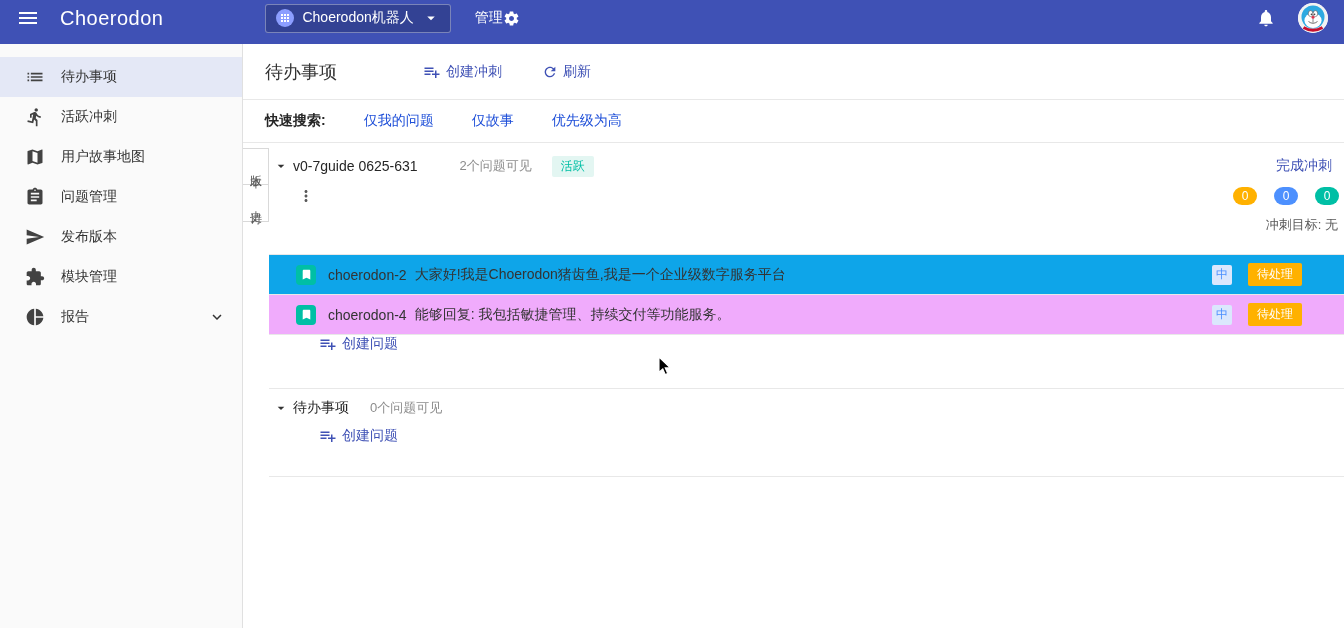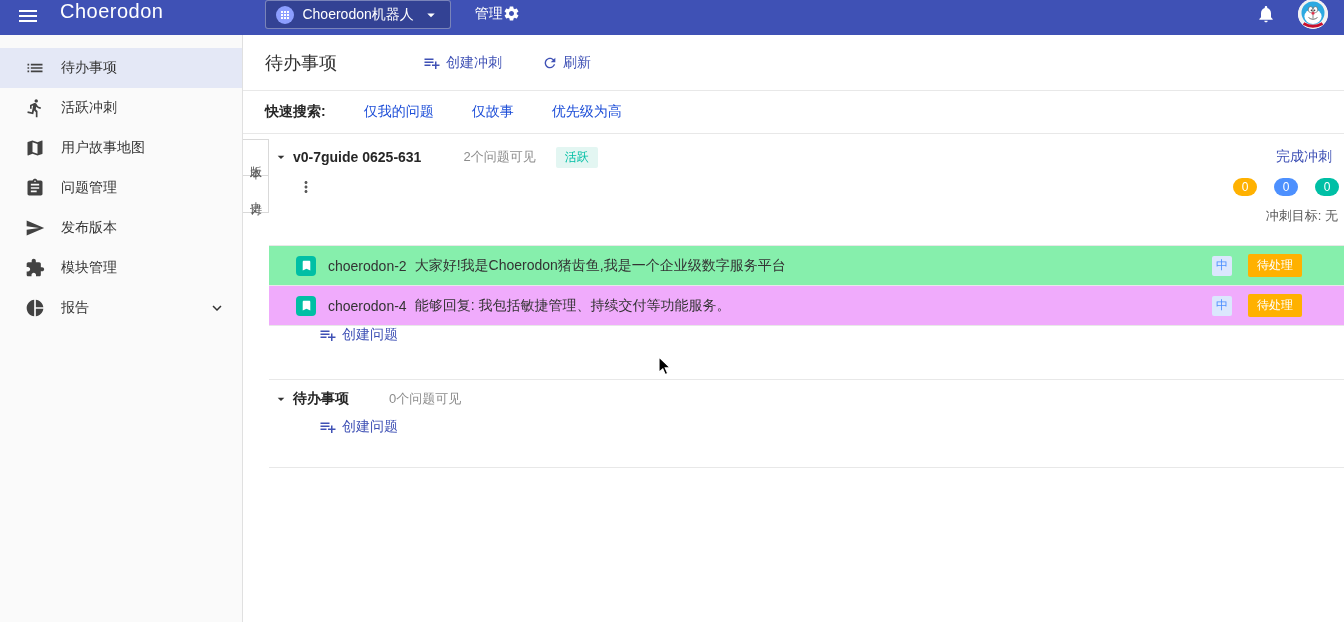--- a/index.html
+++ b/index.html
@@ -1,21 +1,21 @@
 <!DOCTYPE html>
 <html><head>
 <meta charset="utf-8">
 <style>
   *{margin:0;padding:0;box-sizing:border-box}
   html,body{width:1344px;height:628px;overflow:hidden;background:#fff;color:#333;
     font-family:"Liberation Sans","DejaVu Sans",sans-serif;font-size:14px}
   svg{display:block}
 
   
-  .topbar{height:35px;background:#3f51b5;display:flex;
+  .topbar{height:44px;background:#3f51b5;display:flex;align-items:center;
     padding:0 16px 8px 12px;color:#fff;position:relative;z-index:5}
   .hamburger{width:32px;height:32px;display:flex;align-items:center;justify-content:center;cursor:pointer}
   .logo{font-size:20px;margin-left:16px;letter-spacing:.5px;font-weight:400}
   .proj-btn{margin-left:102px;height:29px;display:flex;align-items:center;gap:8px;padding:0 10px;
     background:rgba(0,0,0,.18);border:1px solid rgba(255,255,255,.35);border-radius:3px;
     color:#fff;font-size:14px;cursor:pointer;white-space:nowrap}
   .proj-avatar{width:18px;height:18px;border-radius:50%;background:#8c9eff;
     display:flex;align-items:center;justify-content:center}
   .manage{display:flex;align-items:center;margin-left:24px;font-size:14px;cursor:pointer}
   .topbar-right{margin-left:auto;display:flex;align-items:center;gap:22px}
@@ -49,37 +49,37 @@
   .content{flex:1;display:flex;min-height:0}
   .vtabs{width:26px;flex:none;padding-top:5px}
   .vtab{height:37px;width:26px;display:flex;align-items:center;justify-content:center;
     writing-mode:vertical-rl;text-orientation:upright;letter-spacing:2px;
     border:1px solid #d9d9d9;border-left:none;background:#fff;color:#595959;font-size:12px;cursor:pointer}
   .vtab + .vtab{border-top:none}
 
   .board{flex:1;min-width:0;padding-top:7px;overflow:hidden}
   .sprint-head{height:32px;display:flex;align-items:center;padding:0 6px 0 4px}
   .tri{width:16px;height:16px;flex:none;cursor:pointer;fill:#333}
-  .sprint-name{font-weight:bold;font-size:14px;color:#262626;margin-left:4px}
+  .sprint-name{font-weight:normal;font-size:14px;color:#262626;margin-left:4px}
   .muted-count{font-size:13px;color:#8c8c8c;margin-left:42px}
   .chip-active{background:#e3f6f2;color:#00bfa5;font-size:12px;padding:2px 9px;border-radius:2px;margin-left:20px}
   .complete-link{margin-left:auto;margin-right:6px}
   .sprint-sub{height:28px;display:flex;align-items:center;padding-left:28px}
   .more-vert{cursor:pointer;fill:#595959}
   .counts{margin-left:auto;display:flex;gap:17px;margin-right:5px}
   .count-pill{min-width:24px;height:18px;border-radius:9px;color:#fff;font-size:12px;
     display:flex;align-items:center;justify-content:center;padding:0 8px}
   .pill-orange{background:#ffb100}.pill-blue{background:#4d90fe}.pill-teal{background:#00bfa5}
   .sprint-date{height:30px;display:flex;align-items:center;padding-left:28px;font-size:13px;color:#595959}
   .goal{margin-left:auto;margin-right:6px;font-size:13px;color:#595959;white-space:nowrap}
 
   .issues{margin-top:14px;border-top:1px solid #e8e8e8}
   .issue-row{height:40px;display:flex;align-items:center;padding:0 42px 0 27px;
     border-bottom:1px solid #e8e8e8;background:#f0abfc;cursor:pointer}
-  .issue-row.selected{background:#86efac}
+  .issue-row.selected{background:#0ea5e9}
   .type-icon{width:20px;height:20px;border-radius:4px;background:#00bfa5;flex:none;
     display:flex;align-items:center;justify-content:center}
   .issue-key{margin-left:12px;color:#333;white-space:nowrap}
   .issue-summary{margin-left:8px;color:#333;white-space:nowrap;overflow:hidden;text-overflow:ellipsis}
   .issue-right{margin-left:auto;display:flex;align-items:center;gap:16px;flex:none}
   .prio-chip{width:20px;height:20px;border-radius:2px;background:#dbe7fd;color:#4d90fe;
     font-size:12px;display:flex;align-items:center;justify-content:center;cursor:pointer}
   .status-chip{background:#ffb100;color:#fff;font-size:12px;padding:3px 9px;border-radius:2px;cursor:pointer}
 
   .create-row{height:54px;display:flex;align-items:flex-start;padding-left:50px;border-bottom:1px solid #e8e8e8}
@@ -285,21 +285,21 @@
             </span>
           </div>
         </section>
 
         <section>
           <div class="backlog-head">
             <svg class="tri" viewBox="0 0 24 24">
                 <path d="M7 10l5 5 5-5z"></path>
               </svg>
             <span class="sprint-name">待办事项</span>
-            <span class="muted-count" style="margin-left:40px">0个问题可见</span>
+            <span class="muted-count" style="margin-left:21px">0个问题可见</span>
           </div>
           <div class="create-row second">
             <span class="link">
               <svg width="18" height="18" viewBox="0 0 24 24">
                   <path d="M14 10H2v2h12v-2zm0-4H2v2h12V6zm4 8v-4h-2v4h-4v2h4v4h2v-4h4v-2h-4zM2 16h8v-2H2v2z"></path>
                 </svg>
               <span>创建问题</span>
             </span>
           </div>
         </section>

